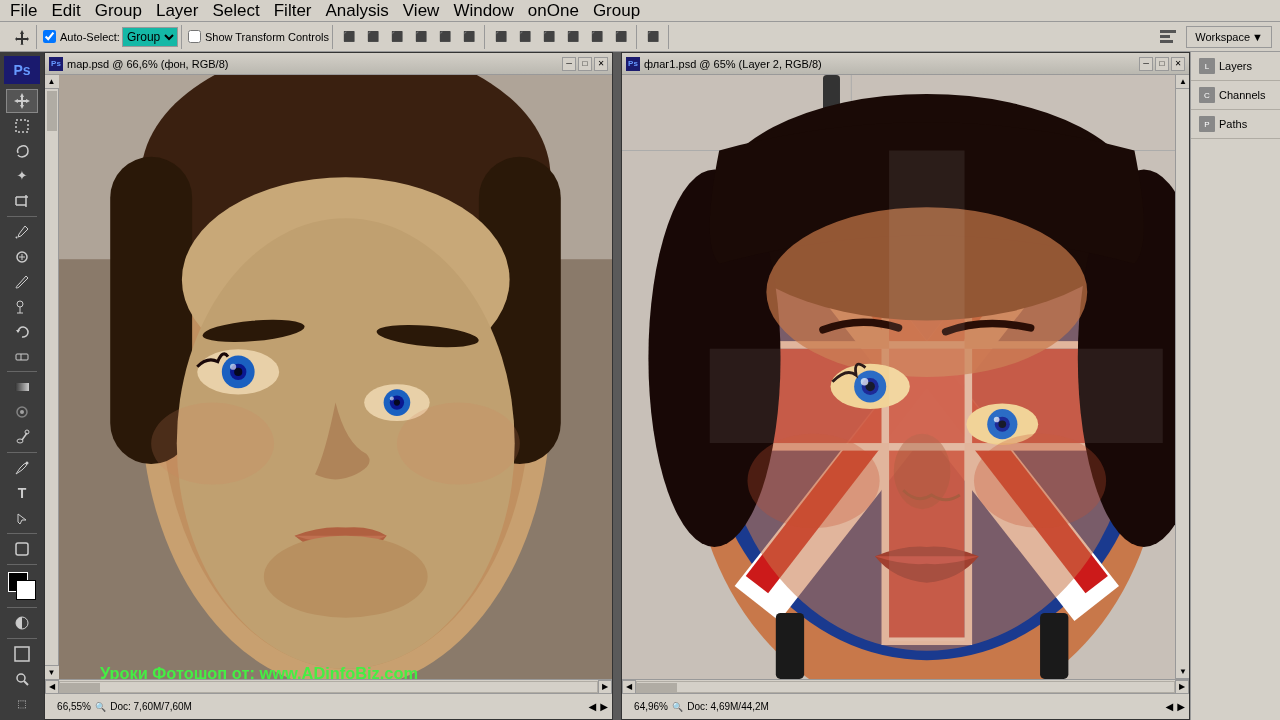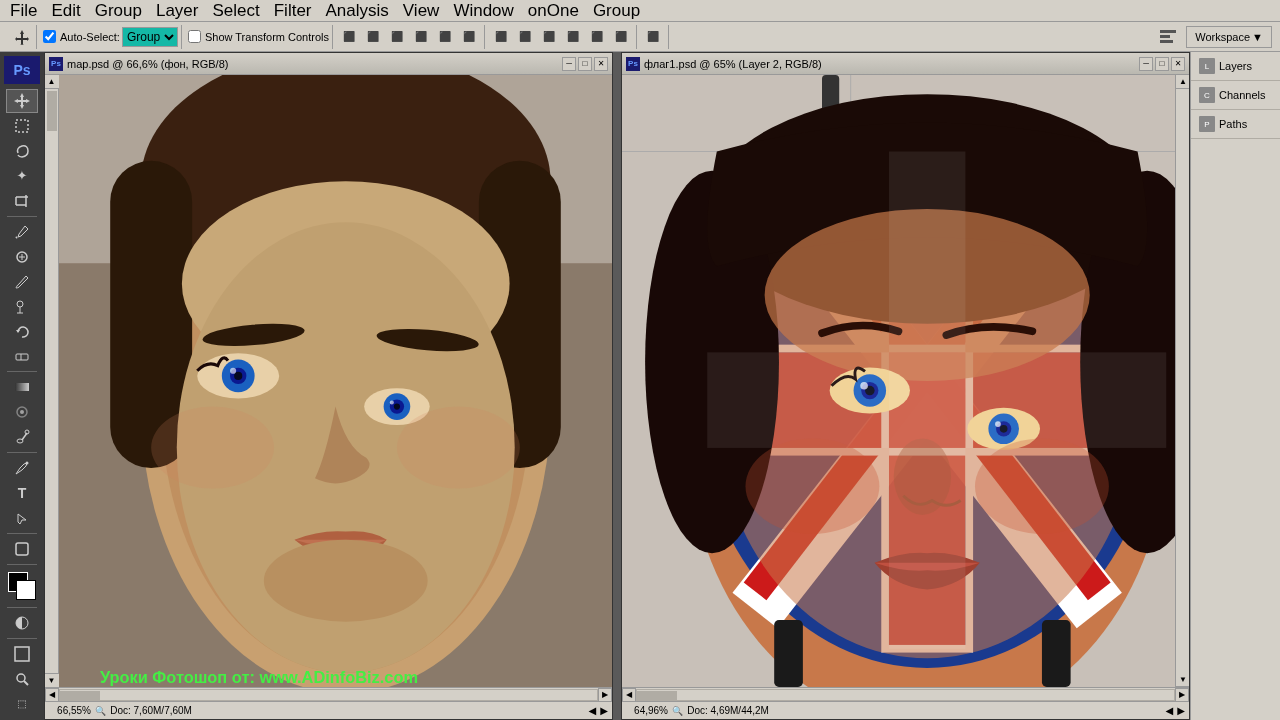--- a/index.html
+++ b/index.html
@@ -270,21 +270,21 @@
     }
     .scroll-thumb {
       width: 40px;
       height: 10px;
       background: #b0aca4;
       margin-top: 1px;
     }
 
     
     .doc-statusbar {
-      height: 18px;
+      height: 26px;
       background: #d4d0c8;
       border-top: 1px solid #999;
       display: flex;
       align-items: center;
       padding: 0 4px;
       font-size: 10px;
       flex-shrink: 0;
       gap: 4px;
     }
 

